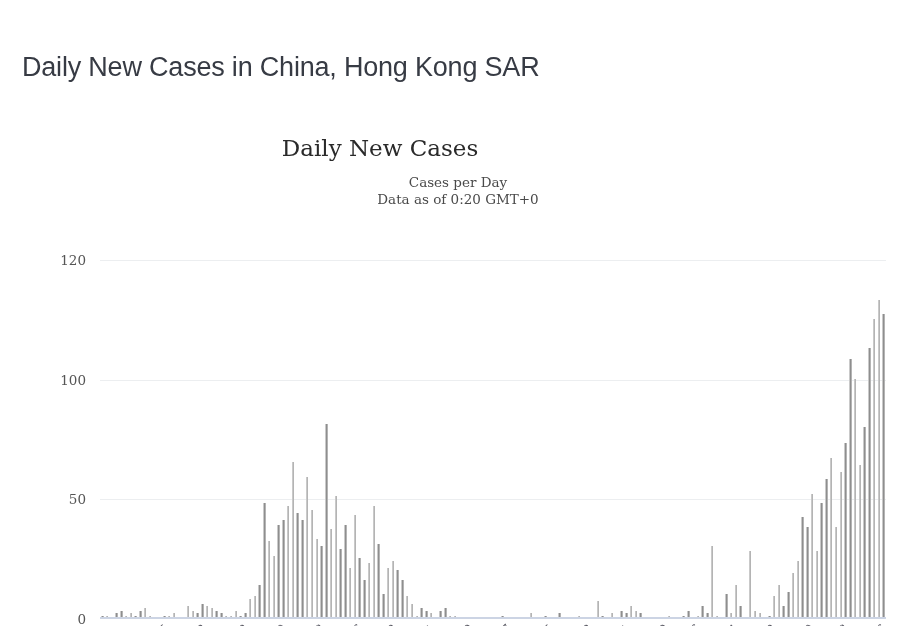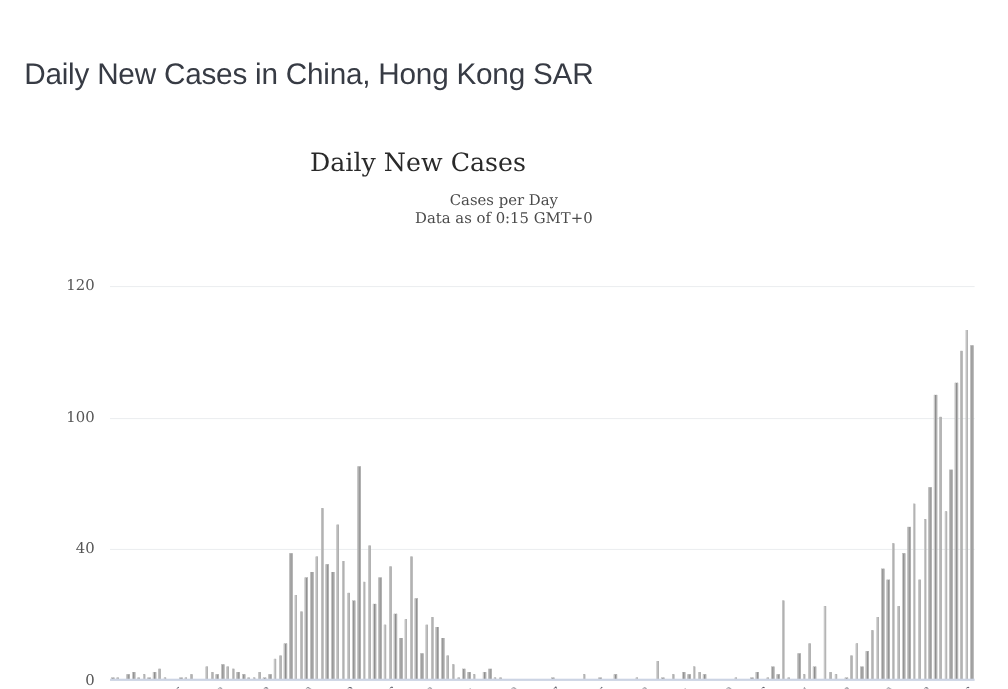--- a/index.html
+++ b/index.html
@@ -97,26 +97,26 @@
 </style>
 </head>
 <body>
 
 <div id="page-title">Daily New Cases in China, Hong Kong SAR</div>
 
 <div id="chart-wrap">
 
   <div id="chart-title">Daily New Cases</div>
   <div id="chart-subtitle">Cases per Day
-Data as of 0:15 GMT+0</div>
+Data as of 0:20 GMT+0</div>
 
   <div id="ytick-layer">
 
   <div class="ytick" style="top: 383px;">0</div>
-      <div class="ytick" style="top: 263.312px;">40</div>
+      <div class="ytick" style="top: 263.312px;">50</div>
       <div class="ytick" style="top: 143.625px;">100</div>
       <div class="ytick" style="top: 23.9375px;">120</div>
     </div>
 
   <div id="plot">
     <div id="gridlines">
         <div class="gridline" style="top: 263.312px;"></div>
         <div class="gridline" style="top: 143.625px;"></div>
         <div class="gridline" style="top: 23.9375px;"></div>
       </div>

